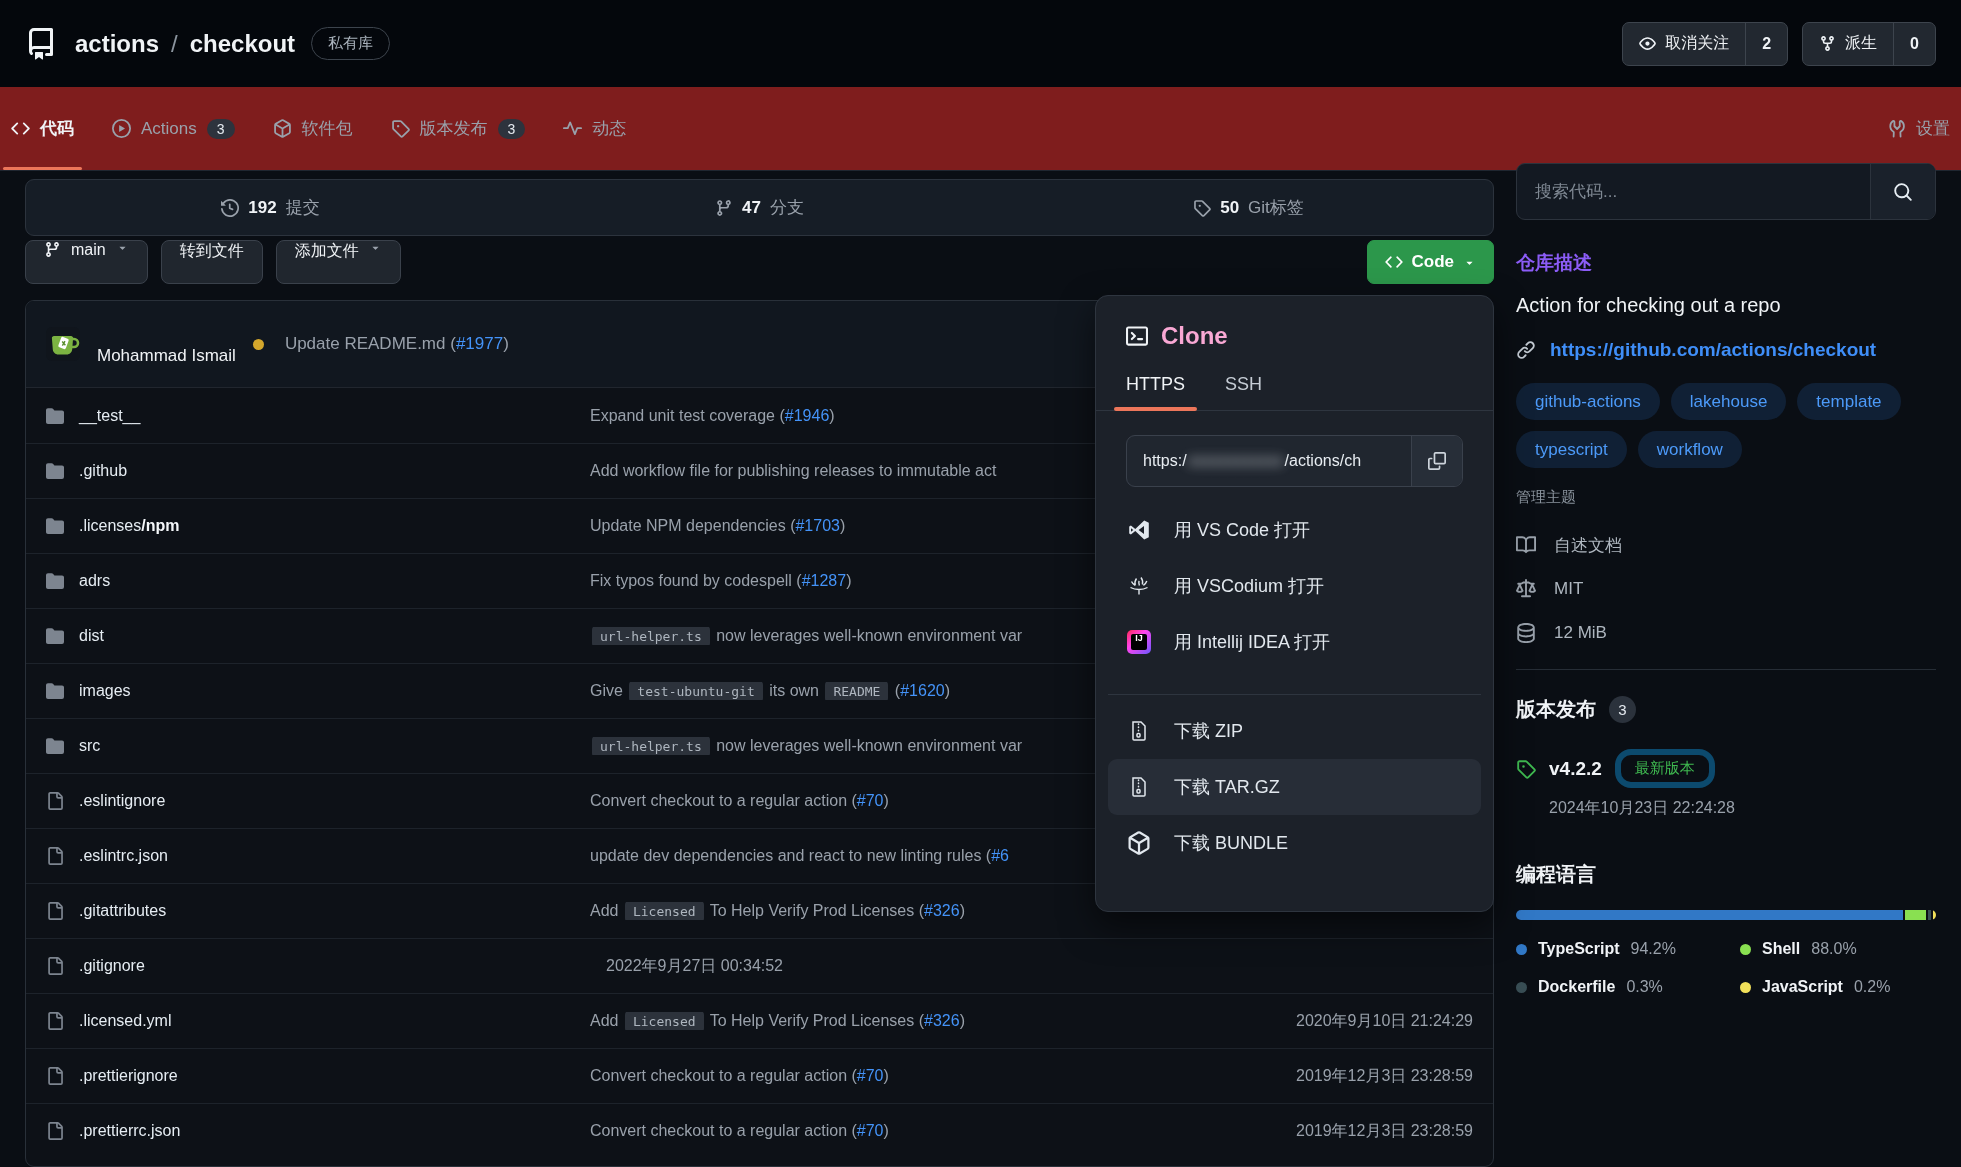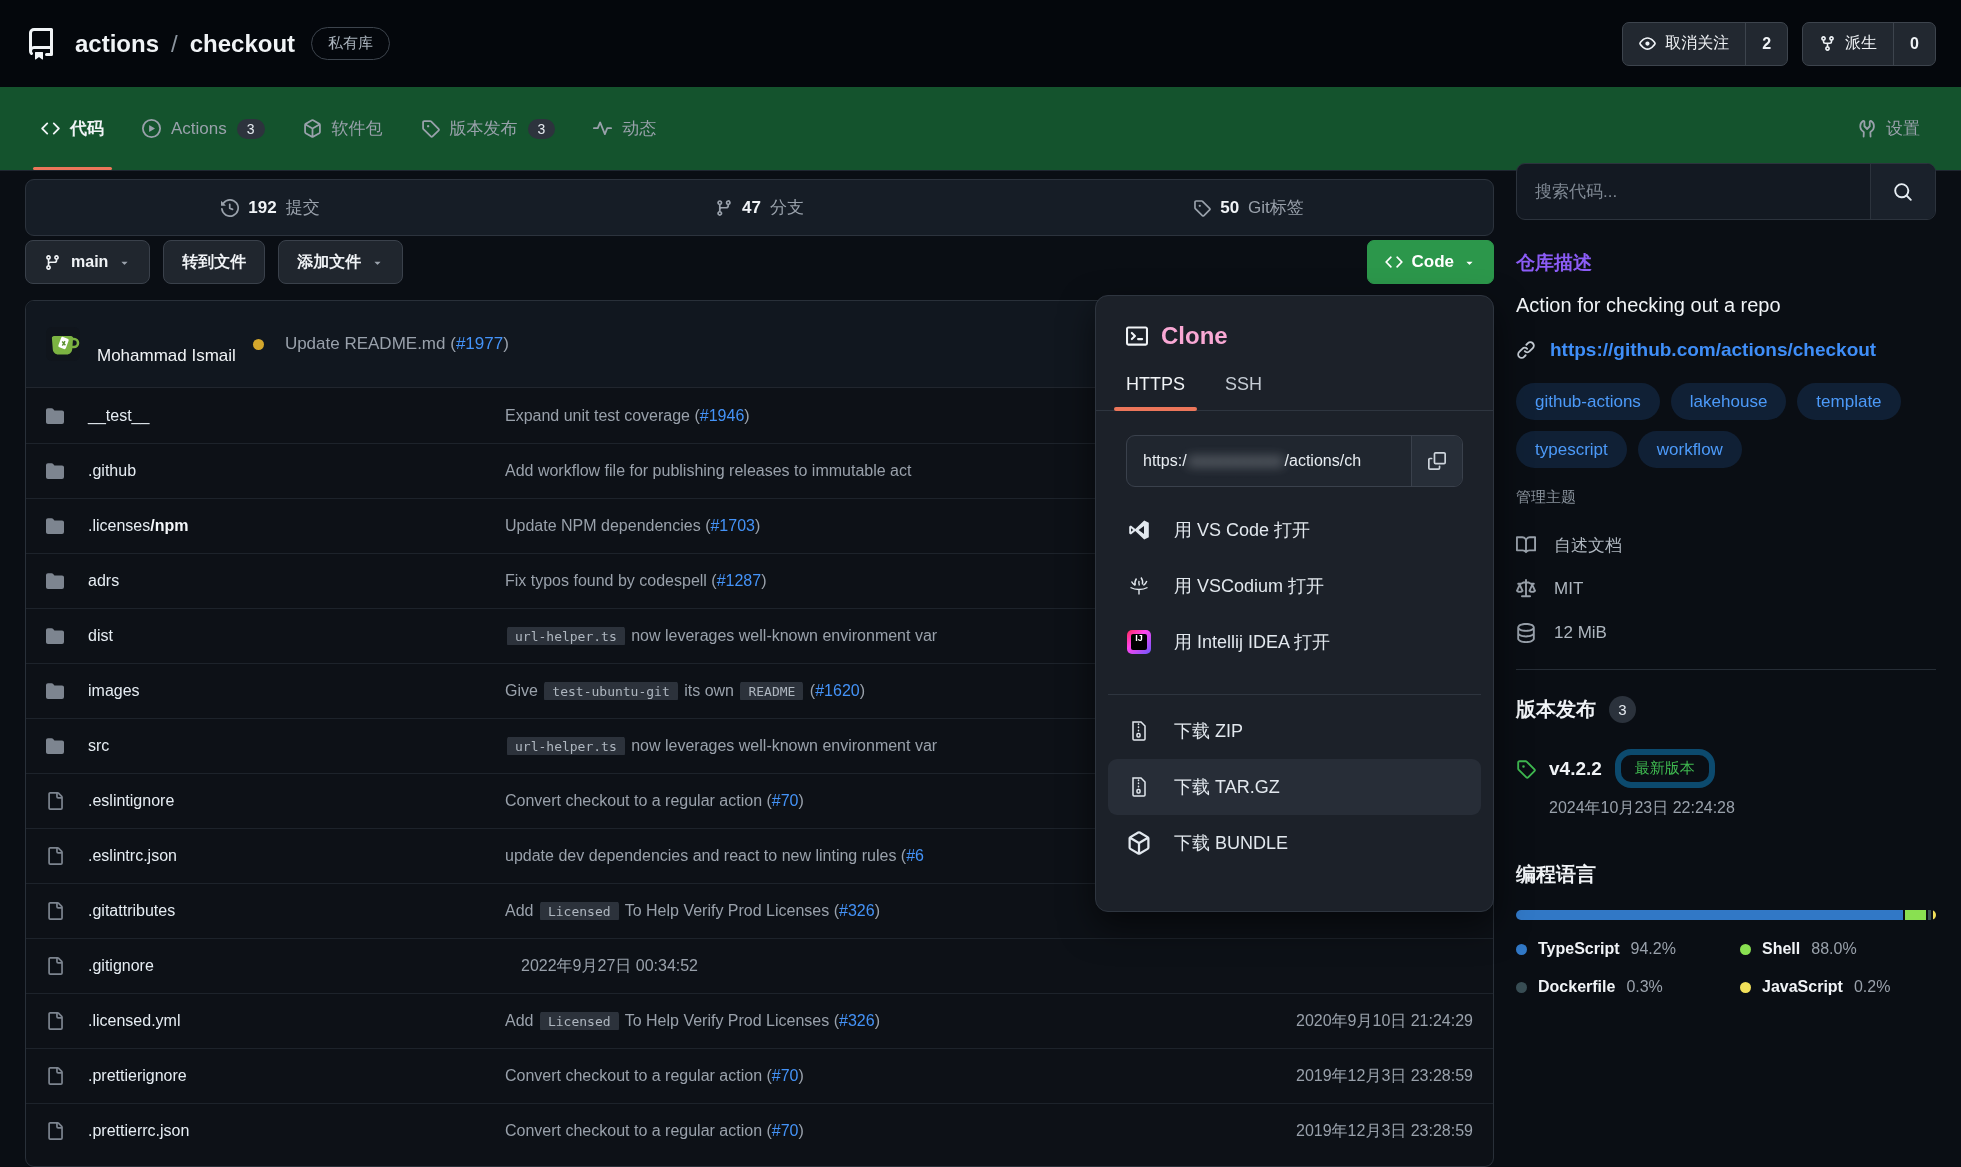--- a/index.html
+++ b/index.html
@@ -29,22 +29,22 @@
     display:flex;align-items:stretch;height:42px;background:#222830;
     border:1px solid #3d444d;border-radius:7px;overflow:hidden;font-size:16px;color:#f0f3f6;
   }
   .btn-group .seg{display:flex;align-items:center;gap:9px;padding:0 16px;}
   .btn-group .seg.count{border-left:1px solid #3d444d;font-weight:600;}
   .btn-group svg{width:17px;height:17px;color:#eef2f6;}
 
   
   .tabbar{
     position:absolute;left:0;top:87px;width:100%;height:84px;box-sizing:border-box;
-    background:#14532d;border-bottom:1px solid #1f2630;
-    display:flex;align-items:center;padding:0 41px;gap:38px;
+    background:#7f1d1d;border-bottom:1px solid #1f2630;
+    display:flex;align-items:center;padding:0 11px;gap:38px;
   }
   .tab{position:relative;display:flex;align-items:center;gap:10px;font-size:17px;color:#99a1ab;height:100%;}
   .tab svg{width:19px;height:19px;}
   .tab .t-badge{background:#2d333d;border-radius:12px;padding:2px 10px;font-size:14px;color:#e5eaf0;}
   .tab.active{color:#f0f3f6;font-weight:700;}
   .tab.active::after{
     content:"";position:absolute;left:-8px;right:-8px;bottom:0;height:3px;border-radius:3px;background:#ec765a;
   }
   .tab.settings{margin-left:auto;}
 
@@ -54,23 +54,23 @@
     background:#161d26;border:1px solid #2c333d;border-radius:9px;
     display:flex;align-items:center;
   }
   .stat{flex:1;display:flex;align-items:center;justify-content:center;gap:9px;font-size:17px;color:#99a1ab;}
   .stat svg{width:18px;height:18px;color:#99a1ab;}
   .stat b{color:#f0f3f6;font-weight:700;}
 
   
   .toolbar{position:absolute;left:25px;top:240px;width:1469px;height:44px;display:flex;gap:13px;align-items:center;}
   .tbtn{
-    height:44px;box-sizing:border-box;display:flex;align-items:center;gap:10px;padding:0 18px;
+    height:44px;box-sizing:border-box;display:flex;align-items:flex-start;gap:10px;padding:0 18px;
     background:#20262e;border:1px solid #3a414b;border-radius:8px;
-    font-size:16px;font-weight:700;color:#f0f3f6;
+    font-size:16px;font-weight:400;color:#f0f3f6;
   }
   .tbtn svg.bi{width:17px;height:17px;color:#f0f3f6;}
   .tbtn svg.caret{width:13px;height:13px;color:#9aa2ac;}
   .code-btn{
     margin-left:auto;height:44px;display:flex;align-items:center;gap:9px;padding:0 17px;
     background:#2c974b;border:1px solid #2c974b;border-radius:7px;color:#ffffff;font-size:17px;font-weight:700;
   }
   .code-btn svg{width:18px;height:18px;color:#fff;}
   .code-btn svg.caret{width:13px;height:13px;}
 
@@ -86,21 +86,21 @@
   .avatar{width:34px;height:34px;border-radius:6px;flex:none;overflow:hidden;}
   .commit-author{margin-left:17px;font-size:17px;font-weight:400;color:#f0f3f6;margin-top:24px;}
   .status-dot{width:11px;height:11px;border-radius:50%;background:#d4a72c;margin-left:17px;flex:none;}
   .commit-msg{margin-left:21px;font-size:17px;color:#99a1ab;white-space:nowrap;}
   .commit-msg .link{color:#4493f8;}
   .file-row{
     height:55px;display:flex;align-items:center;padding:0 20px;box-sizing:border-box;
     border-top:1px solid #1d232b;font-size:16px;
   }
   .file-row:first-child{border-top:none;}
-  .cell-name{width:459px;flex:none;display:flex;align-items:center;gap:24px;overflow:hidden;}
+  .cell-name{width:544px;flex:none;display:flex;align-items:center;gap:15px;overflow:hidden;}
   .cell-name svg{width:18px;height:18px;color:#7d8590;flex:none;}
   .fname{color:#e6edf3;font-size:16px;white-space:nowrap;}
   .fname .strong{font-weight:700;color:#f4f7fa;}
   .cell-msg{flex:1;overflow:hidden;white-space:nowrap;color:#99a1ab;font-size:16px;}
   .cell-msg .link{color:#4493f8;}
   .cell-msg .code{
     font-family:"DejaVu Sans Mono",monospace;font-size:13px;color:#aeb6bf;
     background:#2c323b;border-radius:4px;padding:3px 8px;margin:0 2px;
   }
   .cell-time{flex:none;margin-left:16px;color:#99a1ab;font-size:16px;white-space:nowrap;}

